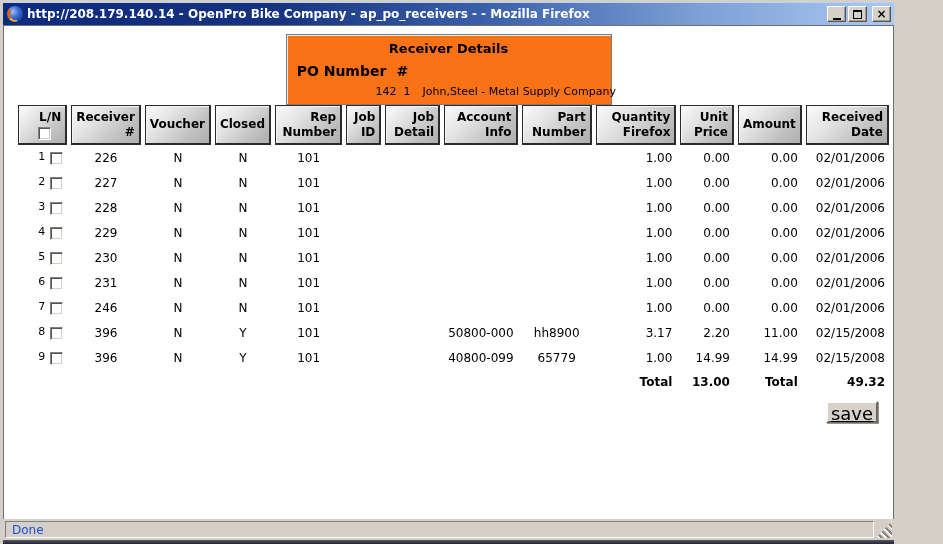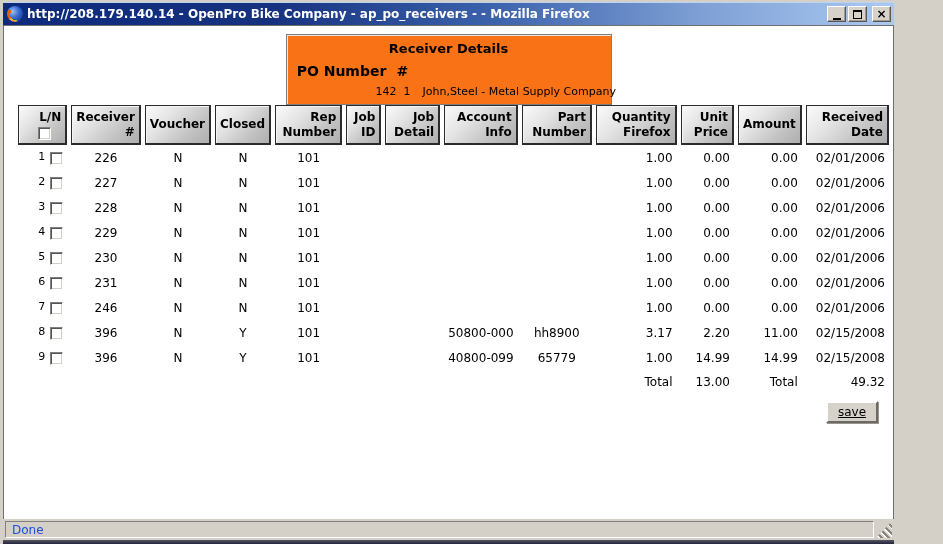--- a/index.html
+++ b/index.html
@@ -104,25 +104,25 @@
   .c-line   { text-align: right; padding-right: 4px; }
   .ln { font-size: 11px; vertical-align: 2px; margin-right: 5px; }
   .cb {
     appearance: none; -webkit-appearance: none;
     width: 13px; height: 13px; background: #fff;
     border: 1px solid; border-color: #808080 #fff #fff #808080;
     box-shadow: inset 1px 1px 0 #555, inset -1px -1px 0 #d4d0c8;
     vertical-align: middle; cursor: default;
   }
   .hdr-cb { display: block; margin: 2px 10px 0 auto; }
-  .total-row td { font-weight: normal; height: 24px; text-align: right; }
+  .total-row td { font-weight: bold; height: 24px; text-align: right; }
   
   .save-row { text-align: right; padding: 7px 15px 0 0; }
   .save-btn {
-    font-family: inherit; font-size: 12px; color: #000;
+    font-family: inherit; font-size: 18px; color: #000;
     width: 52px; height: 22px;
     background: #d6d2ca;
     border: 2px solid; border-color: #fff #6d6a65 #6d6a65 #fff;
     box-shadow: 1px 1px 0 #9a968f;
     cursor: default;
     text-decoration: underline;
   }
   
   .statusbar {
     flex: 0 0 21px; height: 21px;

